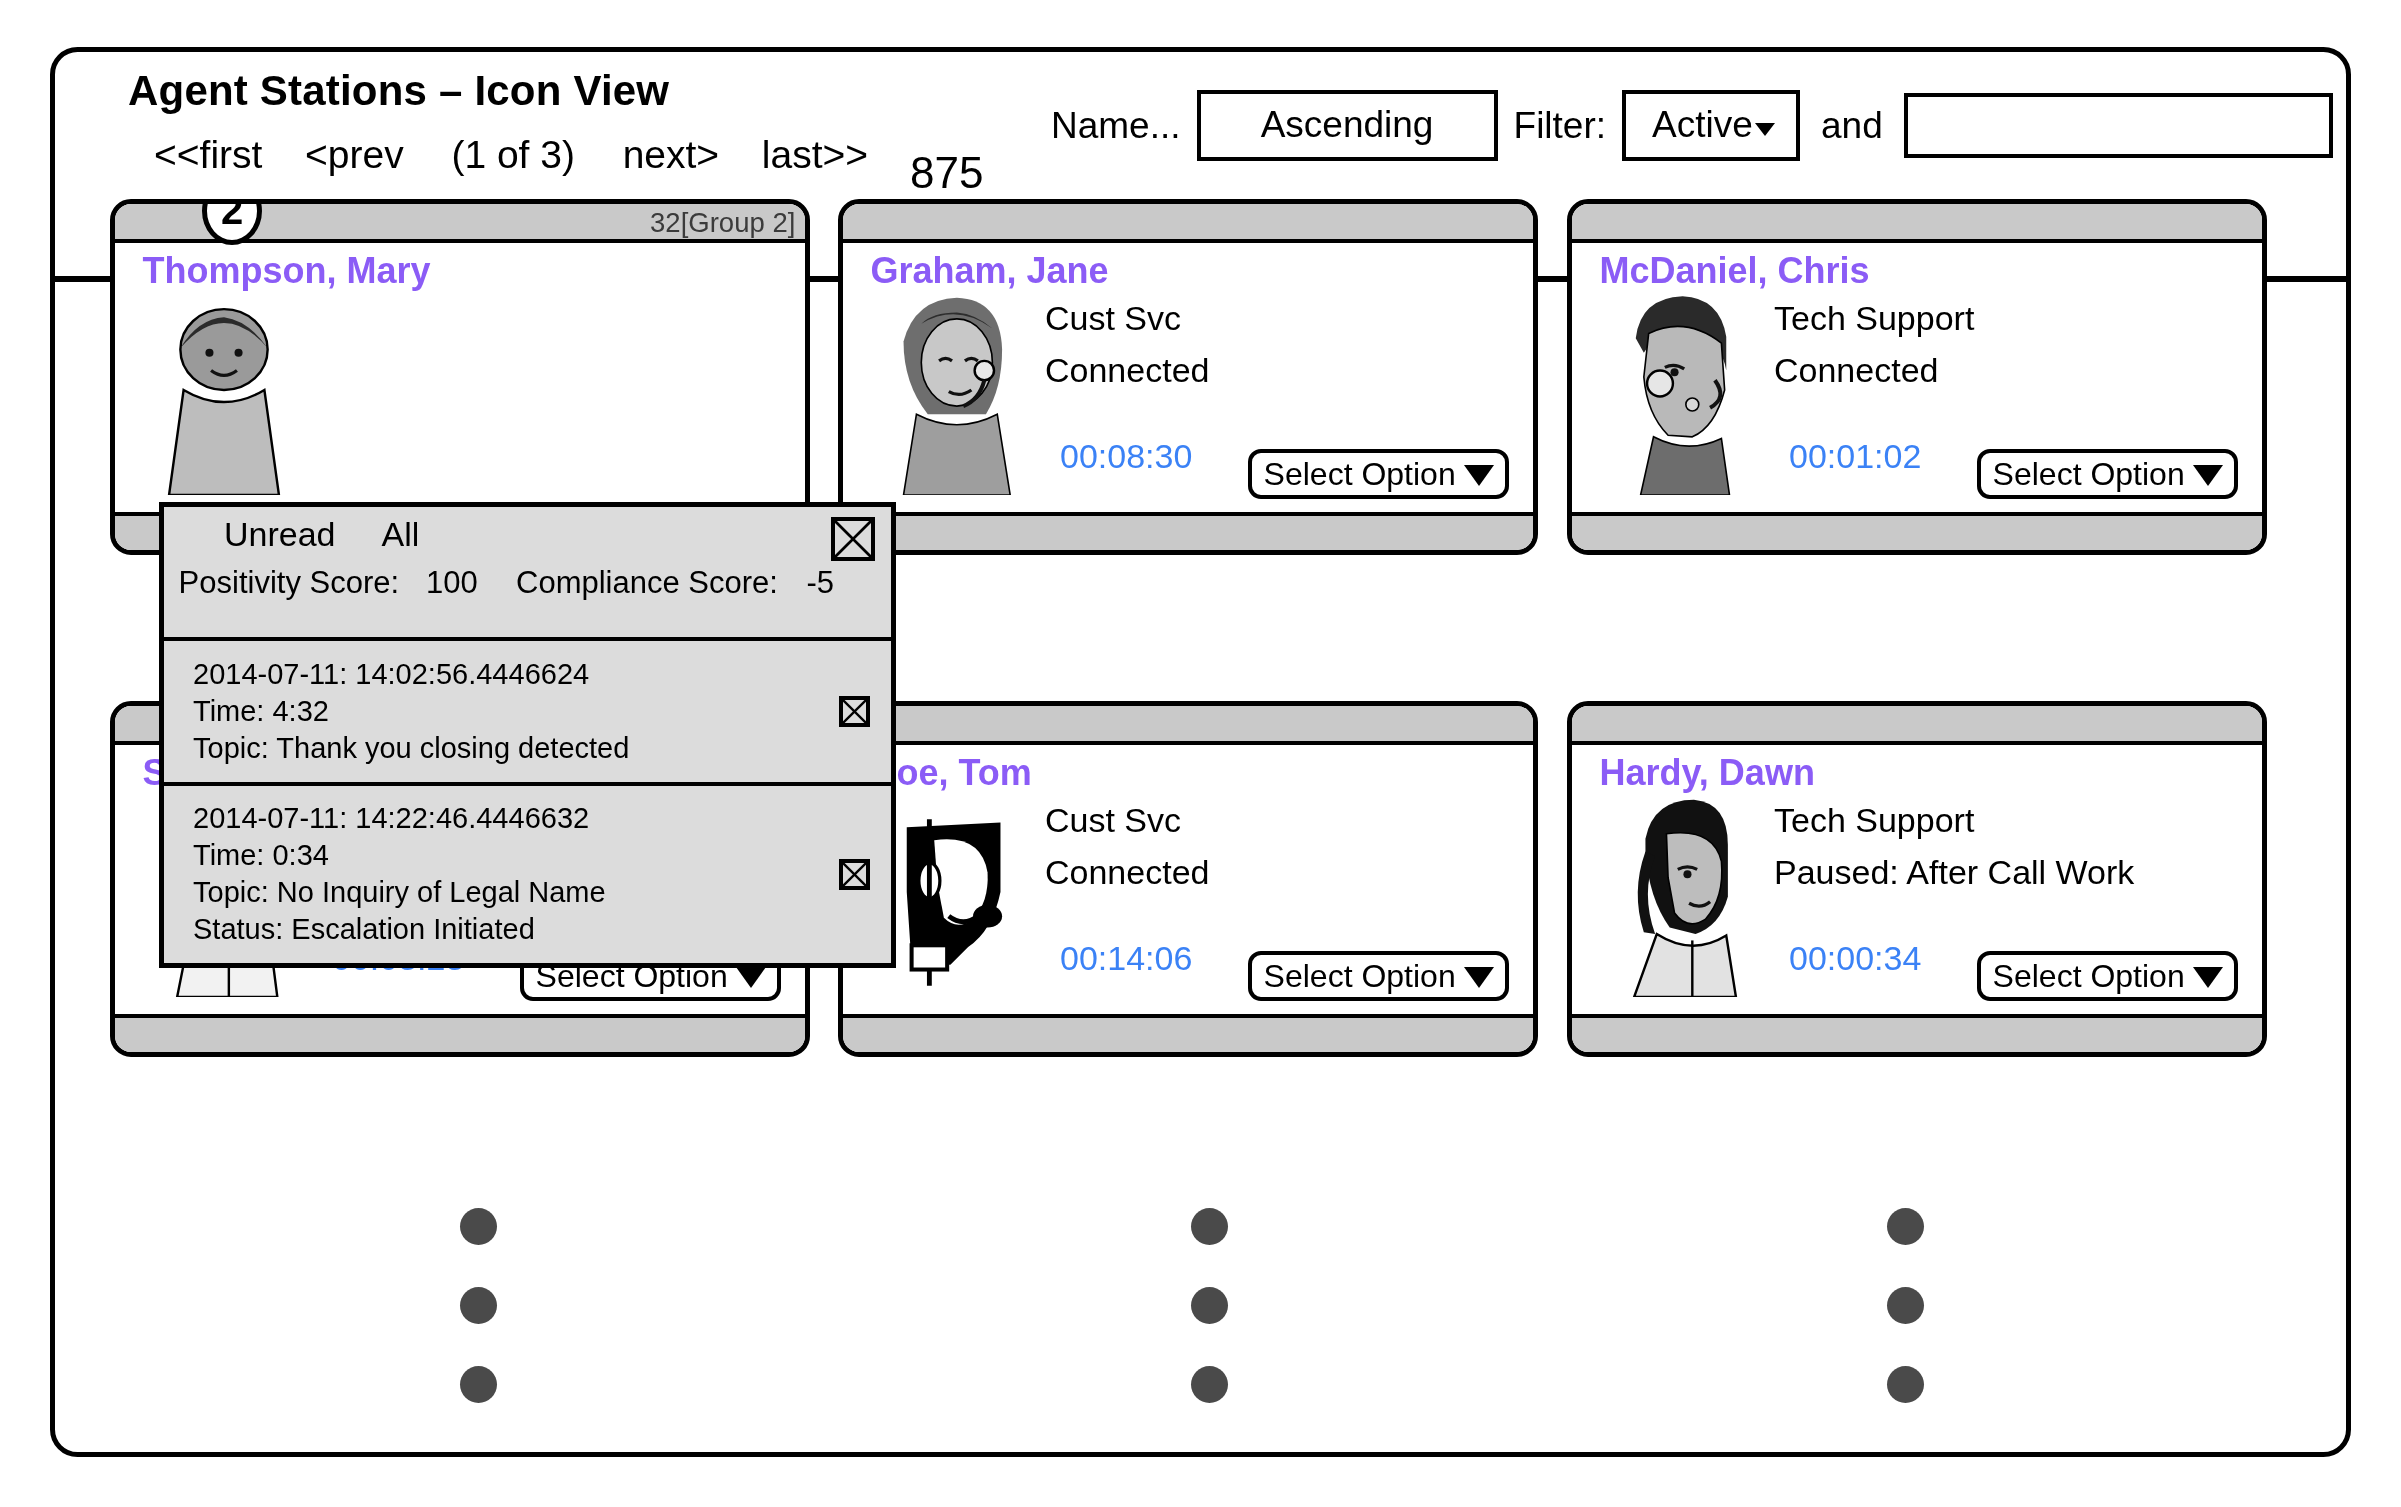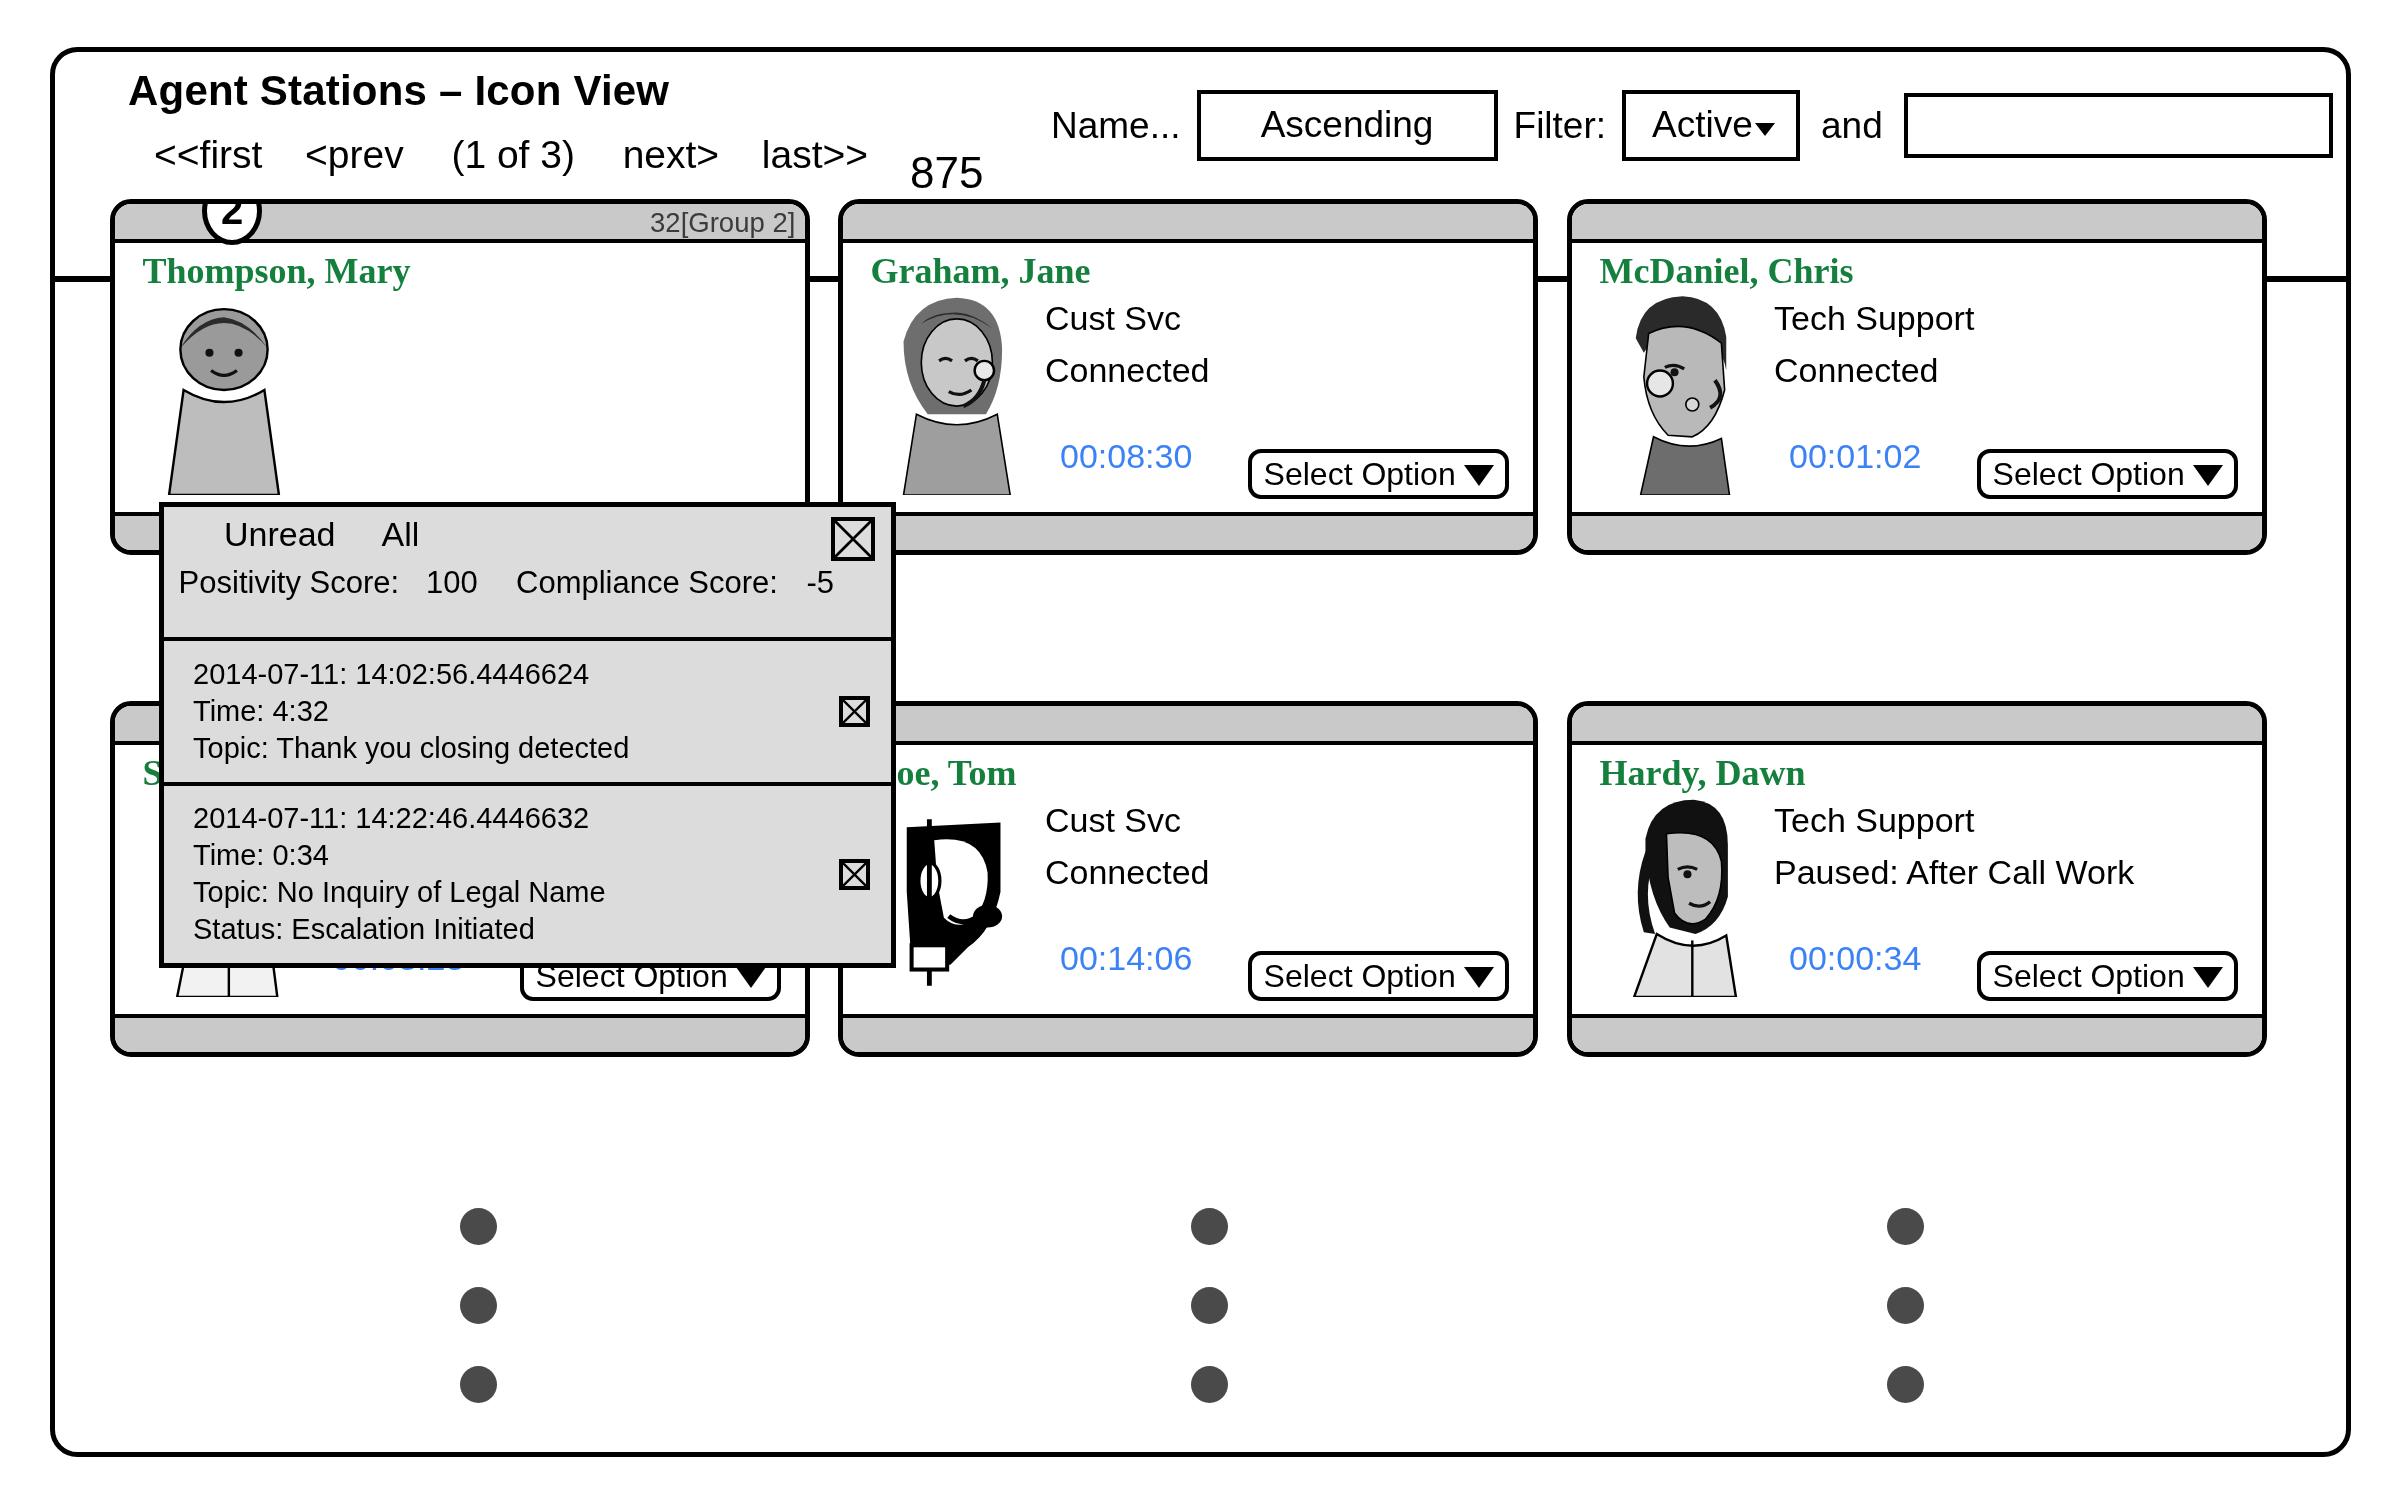--- a/index.html
+++ b/index.html
@@ -160,23 +160,22 @@
     height: 39px;
     background: #c9c9c9;
     border-top: 4.9px solid #000;
   }
 
   .agent-name {
     position: absolute;
     left: 27.5px; top: 6.5px;
     font-size: 36px;
     font-weight: bold;
-    color: #15803d;
-    white-space: nowrap;
-    font-family: Liberation Serif, serif;
+    color: #8b5cf6;
+    white-space: nowrap;
   }
   .avatar {
     position: absolute;
     left: 36px; top: 50px;
     width: 146px; height: 202px;
   }
   .info-block {
     position: absolute;
     left: 202px; top: 58px;
     width: 453px;

